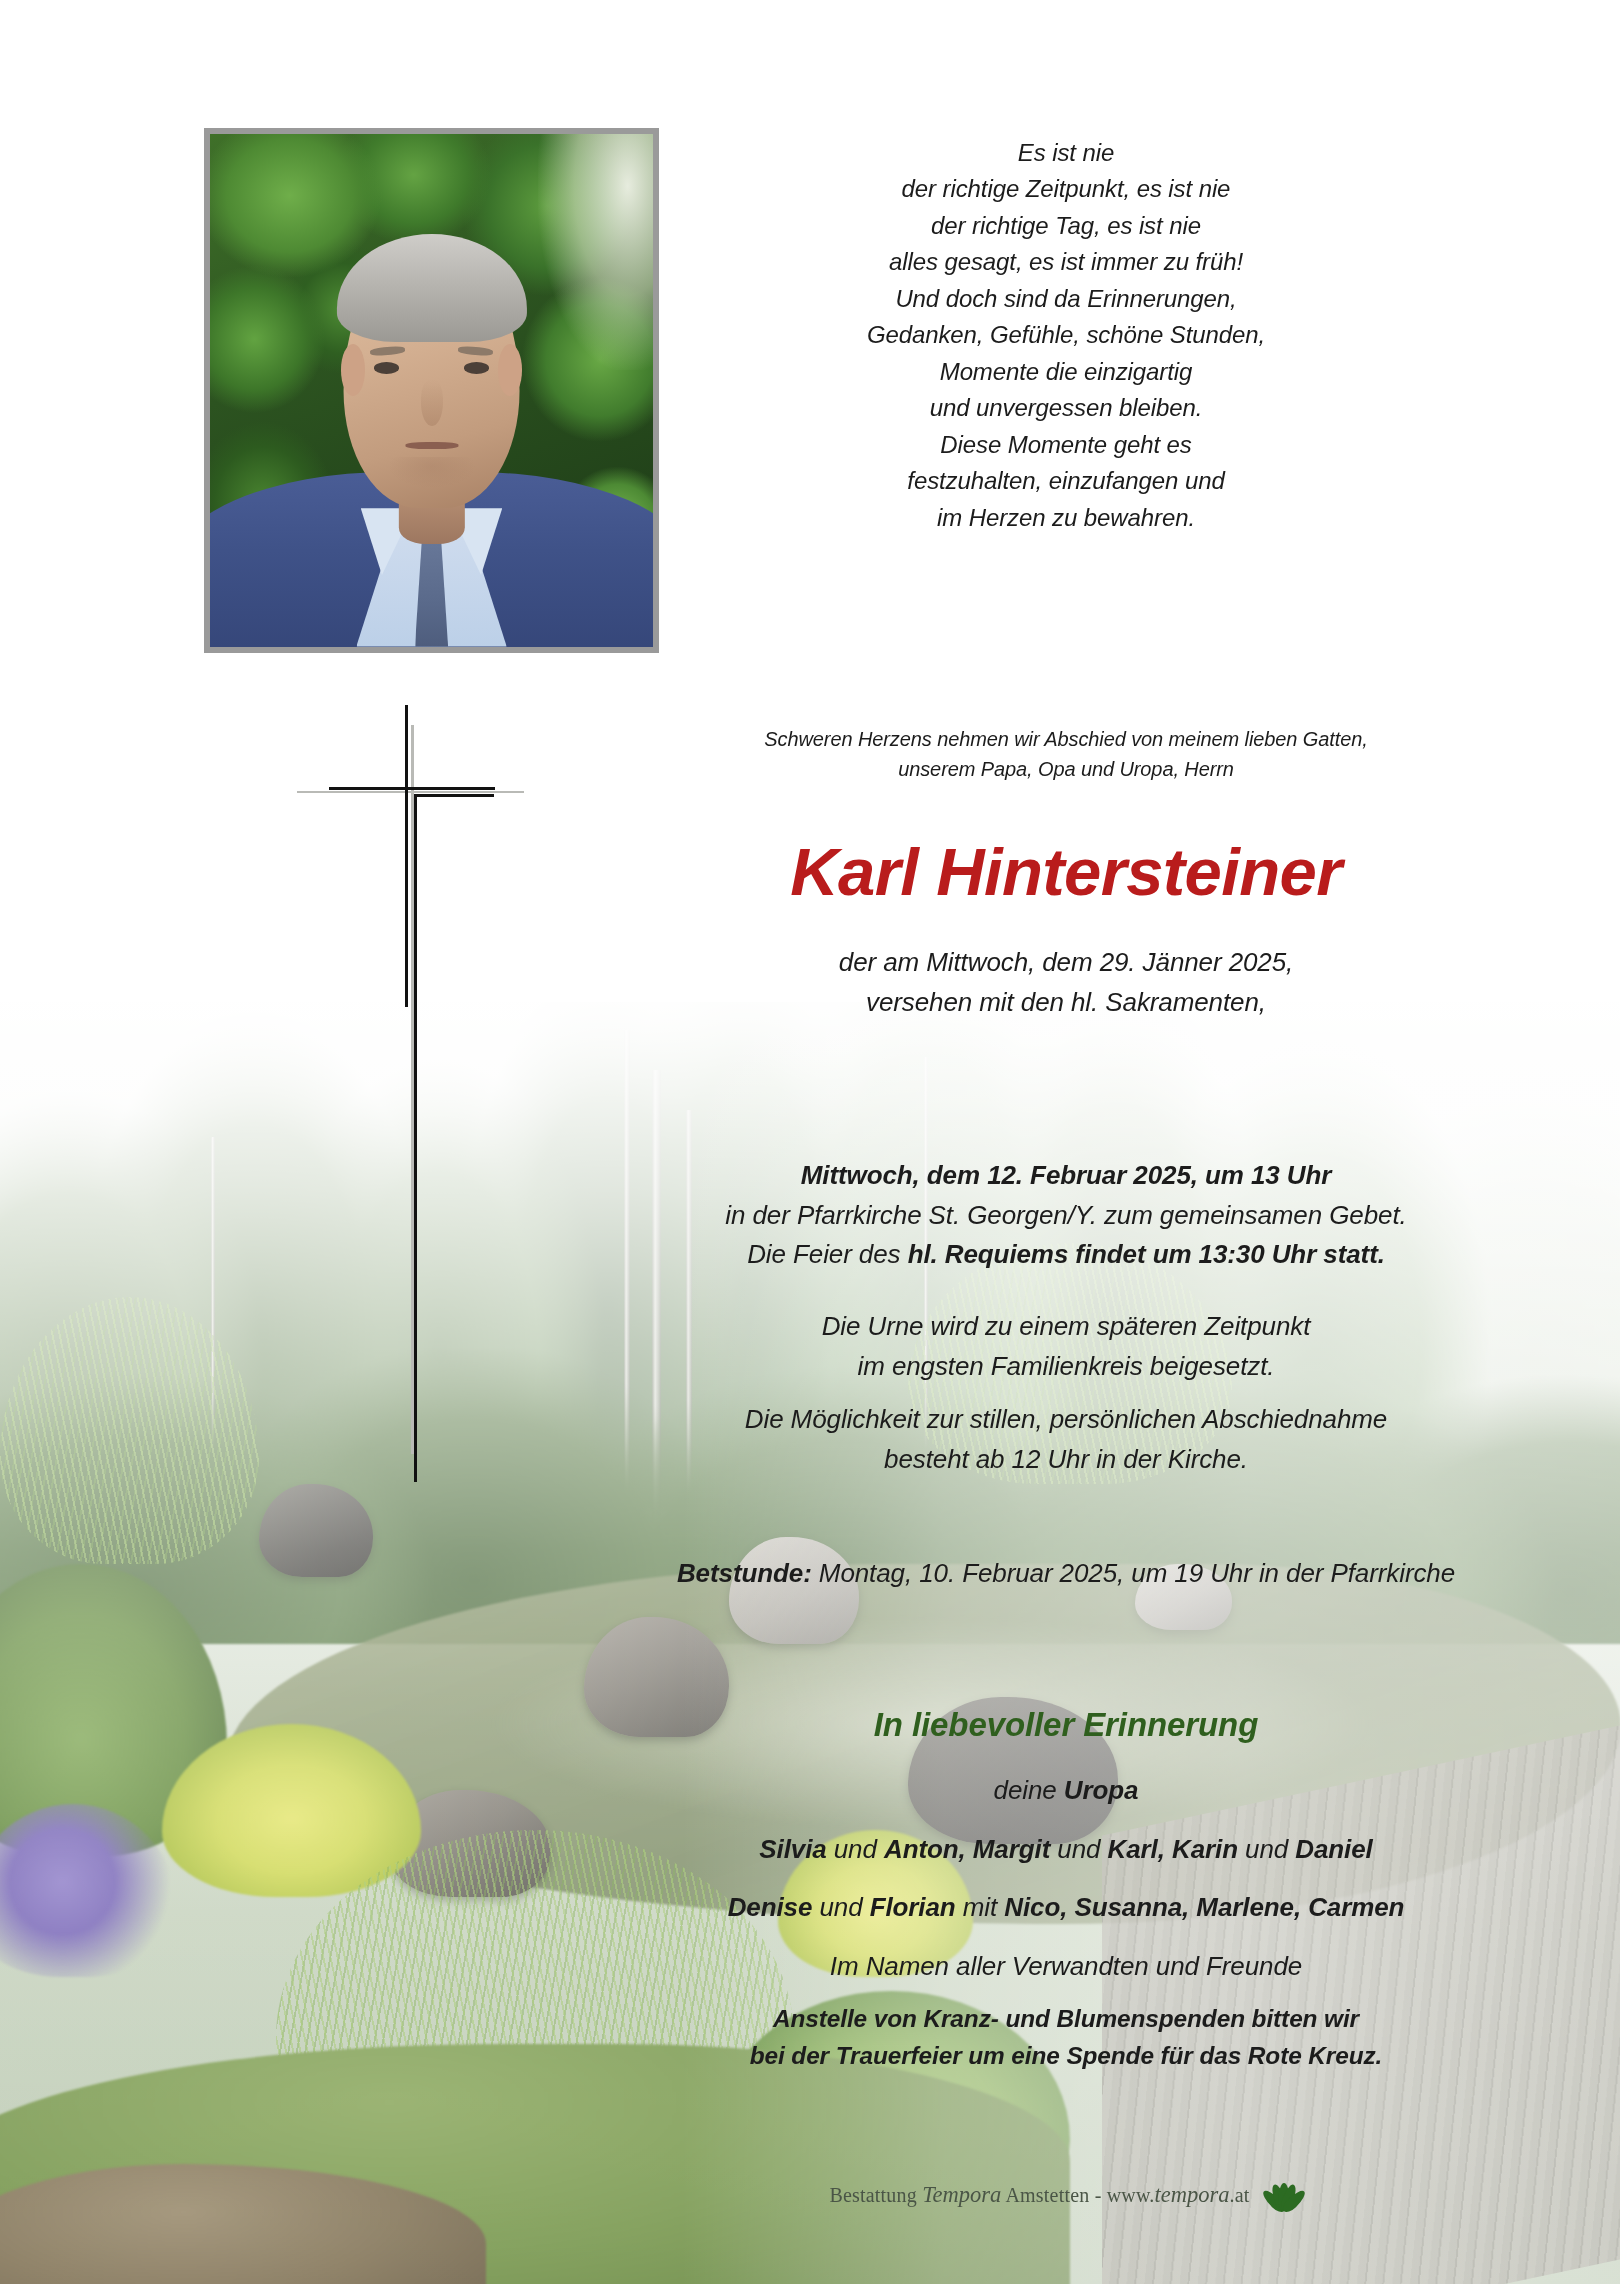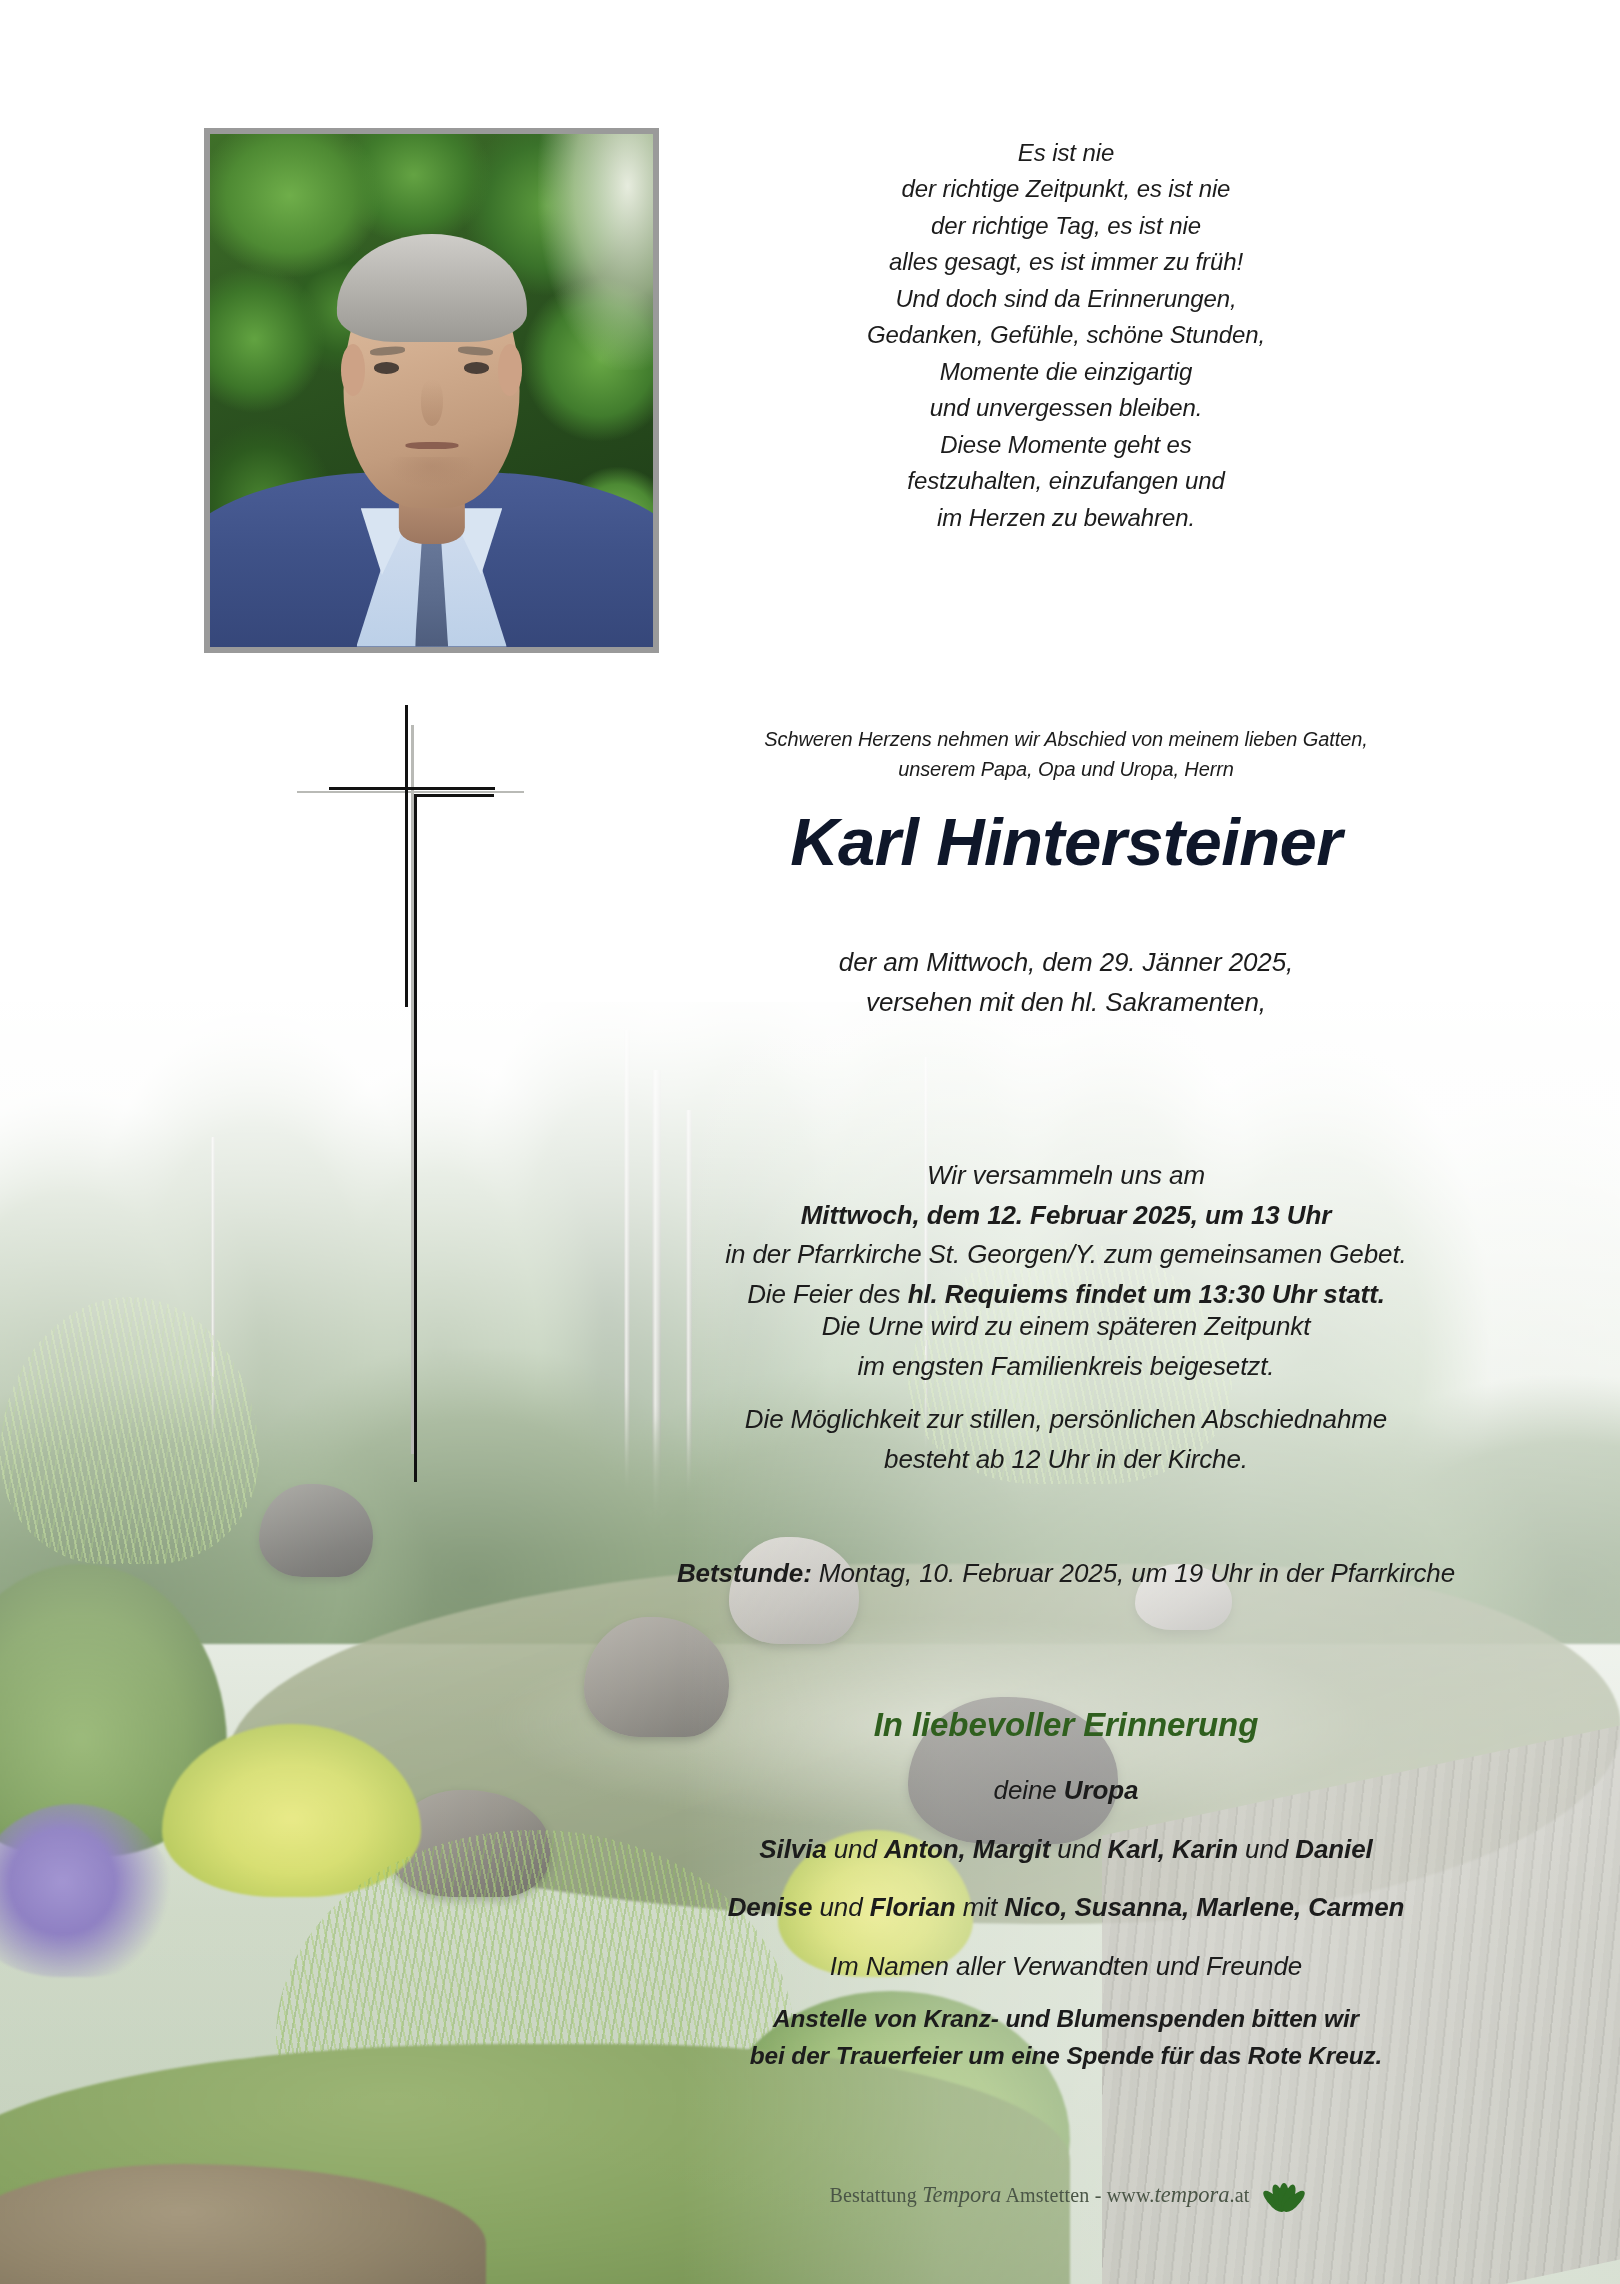--- a/index.html
+++ b/index.html
@@ -304,24 +304,24 @@
   }
   .poem{
     left:668px; top:135px; width:796px;
     font-size:24px;
   }
   .intro{
     left:642px; top:724px; width:848px;
     font-size:20px;
   }
   .name{
-    left:642px; top:805px; width:848px;
+    left:642px; top:835px; width:848px;
     font-size:67px;
     font-weight:bold;
-    color:#0f172a;
+    color:#b91c1c;
     letter-spacing:-0.6px;
     line-height:1.1;
     font-style:italic;
   }
   .died{
     left:642px; top:943px; width:848px;
     font-size:26px;
   }
   .gather{
     left:642px; top:1156px; width:848px;
@@ -502,21 +502,20 @@
   </div>
 
   <div class="txt name">Karl Hintersteiner</div>
 
   <div class="txt died">
     <div>der am Mittwoch, dem 29. Jänner 2025,</div>
     <div>versehen mit den hl. Sakramenten,</div>
   </div>
 
   <div class="txt gather">
-    <div>Wir versammeln uns am</div>
     <div><b>Mittwoch, dem 12. Februar 2025, um 13 Uhr</b></div>
     <div>in der Pfarrkirche St. Georgen/Y. zum gemeinsamen Gebet.</div>
     <div><span>Die Feier des </span><b>hl. Requiems findet um 13:30 Uhr statt.</b></div>
   </div>
 
   <div class="txt urn">
     <div>Die Urne wird zu einem späteren Zeitpunkt</div>
     <div>im engsten Familienkreis beigesetzt.</div>
   </div>
 

